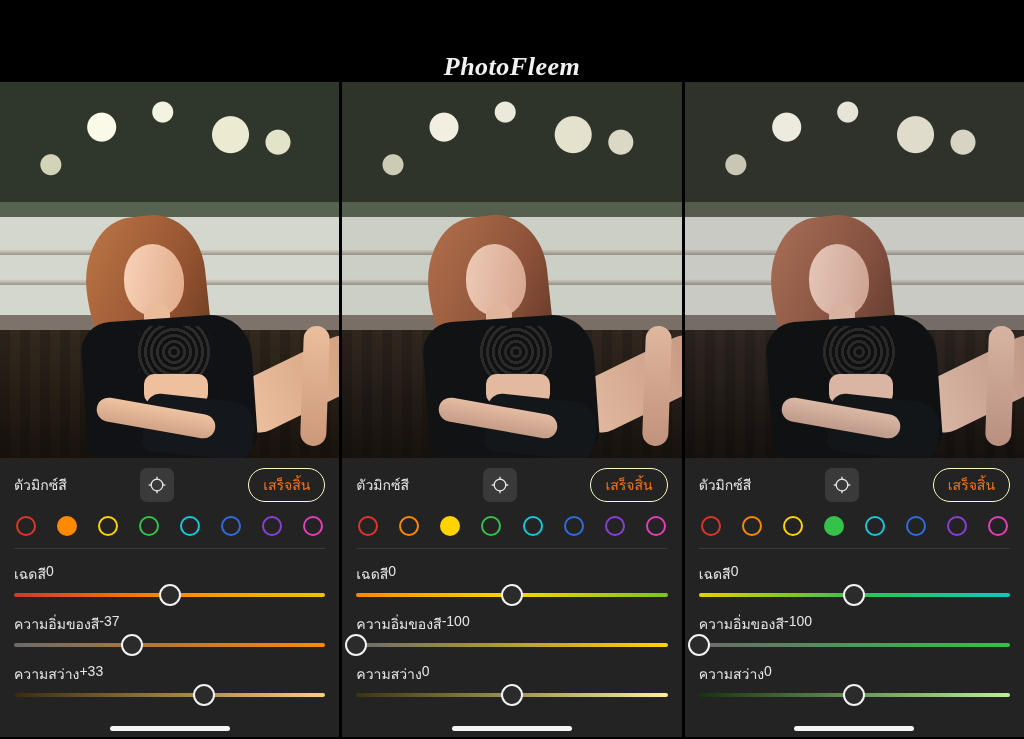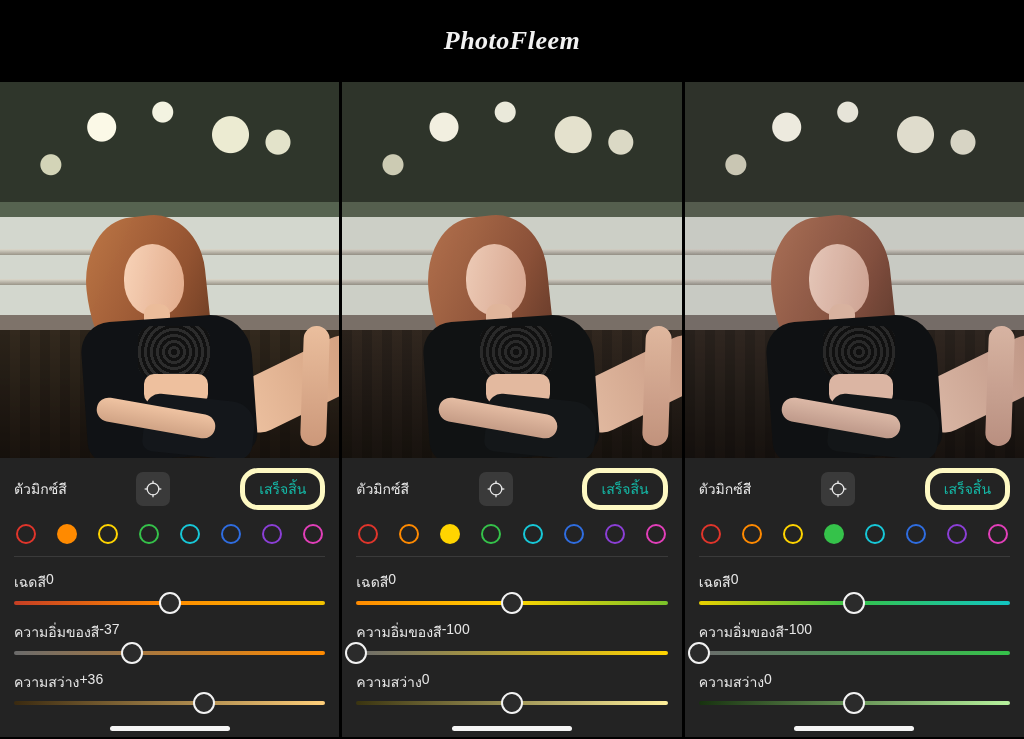--- a/index.html
+++ b/index.html
@@ -1,16 +1,16 @@
 <!DOCTYPE html>
 <html><head>
 <meta charset="utf-8">
 <style>
   html,body{margin:0;padding:0;background:#000;width:1024px;height:739px;overflow:hidden;font-family:-apple-system,Helvetica,Arial,sans-serif;color:#e8e8e8}
-  .header{height:82px;display:flex;align-items:center;justify-content:center}
+  .header{height:82px;display:flex;align-items:flex-end;justify-content:center}
   .logo{color:#f2f2f2;font-style:italic;font-weight:600;font-size:26px;font-family:"Brush Script MT","Segoe Script",cursive;letter-spacing:.5px}
   .row{display:flex;gap:3px;padding:0 0px}
   .panel{width:340px;height:655px;background:#1e1e1e;display:flex;flex-direction:column;position:relative;overflow:hidden}
   .photo{height:376px;position:relative;overflow:hidden}
   .sky{position:absolute;inset:0;background:
       radial-gradient(circle at 30% 12%,#f6f4e3 0 14px,transparent 15px),
       radial-gradient(circle at 48% 8%,#eeeedd 0 10px,transparent 11px),
       radial-gradient(circle at 68% 14%,#e7e6cf 0 18px,transparent 19px),
       radial-gradient(circle at 82% 16%,#dedec7 0 12px,transparent 13px),
       radial-gradient(circle at 15% 22%,#cfd0b5 0 10px,transparent 11px),
@@ -32,21 +32,21 @@
   .skirt{position:absolute;left:118px;top:192px;width:110px;height:58px;background:#14171a;border-radius:14px 24px 16px 10px;transform:rotate(6deg)}
   .thigh{position:absolute;left:200px;top:150px;width:150px;height:56px;background:linear-gradient(95deg,#e9c1a2,#c9987a);border-radius:40px;transform:rotate(-26deg)}
   .shin{position:absolute;left:276px;top:120px;width:26px;height:120px;background:linear-gradient(#e4bb9c,#c69579);border-radius:14px;transform:rotate(2deg)}
   .arm{position:absolute;left:70px;top:200px;width:120px;height:24px;background:linear-gradient(#e9c0a1,#caa084);border-radius:20px;transform:rotate(10deg)}
   
   .controls{flex:1 1 auto;background:#232323;padding:10px 14px 16px 14px;display:flex;flex-direction:column}
   .toprow{display:flex;align-items:center;justify-content:space-between;margin-bottom:10px}
   .toprow .title{font-size:14px;color:#e8e8e8}
   .target-btn{width:34px;height:34px;border-radius:7px;background:#3a3a3a;display:flex;align-items:center;justify-content:center}
   .target-btn svg{stroke:#e6e6e6}
-  .done-btn{border:5px solid #fef9c3;color:#14b8a6;font-size:14px;padding:5px 14px;border-radius:18px;background:transparent}
+  .done-btn{border:1px solid #fef9c3;color:#f97316;font-size:14px;padding:5px 14px;border-radius:18px;background:transparent}
   .swatches{display:flex;justify-content:space-between;padding:4px 2px 12px 2px;border-bottom:1px solid #3a3a3a;margin-bottom:10px}
   .sw{width:20px;height:20px;border-radius:50%;border:2px solid;box-sizing:border-box}
   .sw.sel{border-width:0}
   .sliders{display:flex;flex-direction:column;gap:16px;margin-top:4px}
   .sl .lab{display:flex;font-size:14px;margin-bottom:8px;color:#e6e6e6}
   .track{position:relative;height:4px;border-radius:3px}
   .thumb{position:absolute;top:50%;width:18px;height:18px;border-radius:50%;background:#2b2b2b;border:2px solid #f2f2f2;transform:translate(-50%,-50%)}
   .homebar{position:absolute;bottom:6px;left:50%;transform:translateX(-50%);width:120px;height:5px;border-radius:3px;background:#f5f5f5}
   .tone-a{filter:saturate(1.05) brightness(1.02)}
   .tone-b{filter:saturate(.92) hue-rotate(-4deg) brightness(.98)}
@@ -118,21 +118,21 @@
               <span>ความอิ่มของสี</span>
               <span>-37</span>
             </div>
             <div class="track" style="background: linear-gradient(to right, rgb(107, 107, 107), rgb(255, 138, 0));">
               <div class="thumb" style="left: 38%;"></div>
             </div>
           </div>
           <div class="sl">
             <div class="lab">
               <span>ความสว่าง</span>
-              <span>+36</span>
+              <span>+33</span>
             </div>
             <div class="track" style="background: linear-gradient(to right, rgb(58, 42, 16), rgb(255, 207, 122));">
               <div class="thumb" style="left: 61%;"></div>
             </div>
           </div>
         </div>
       </div>
       <div class="homebar"></div>
     </div>
     <div class="panel">

